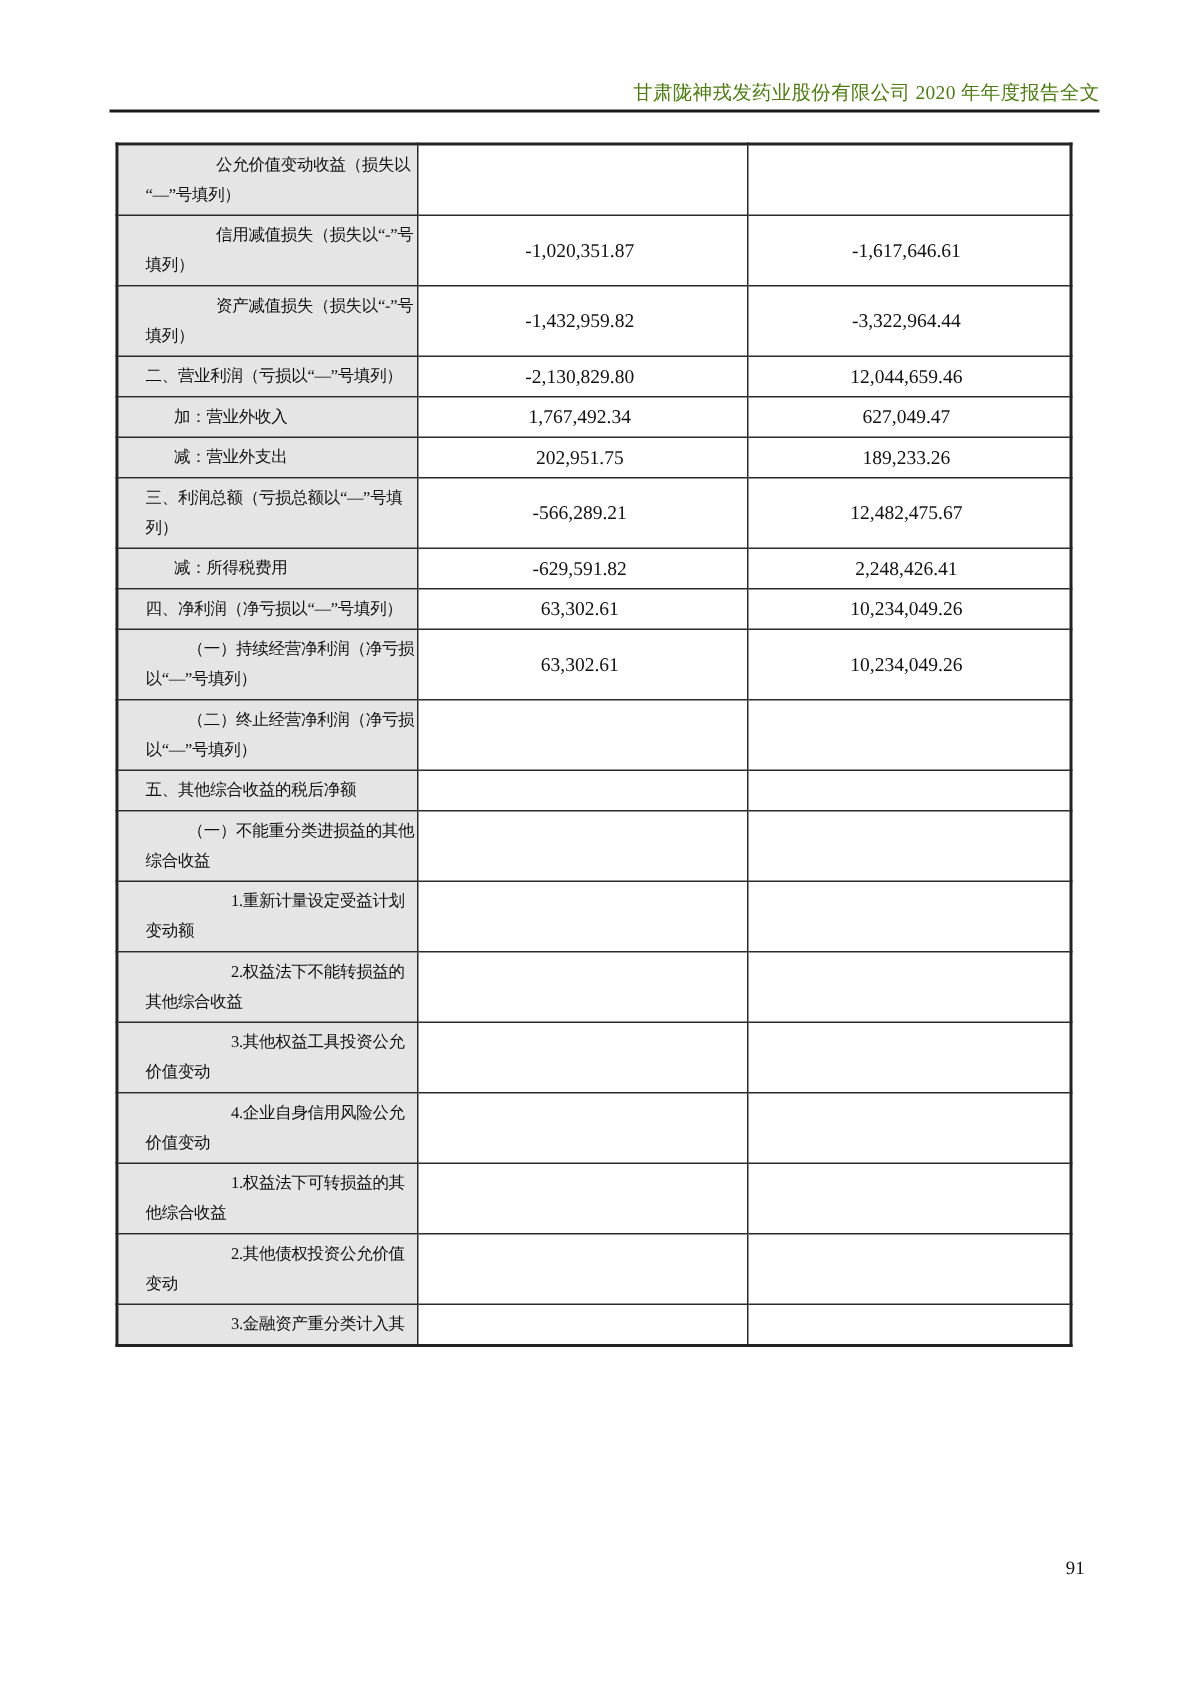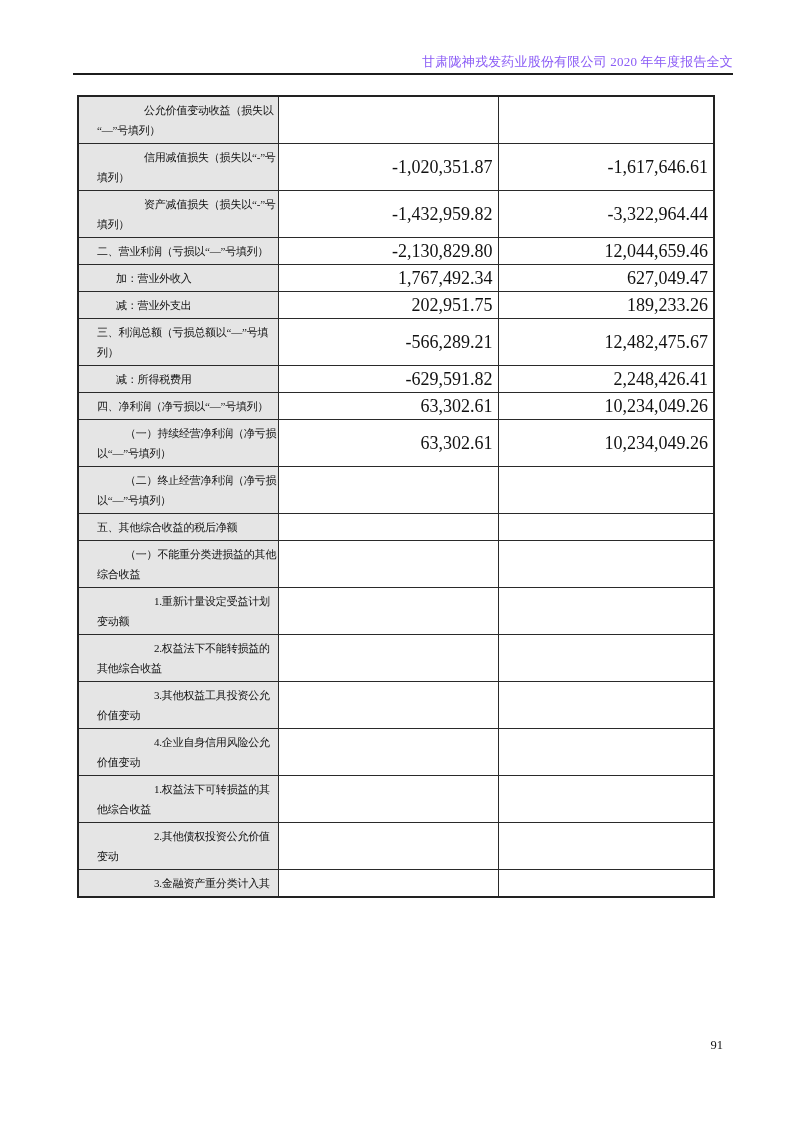--- a/index.html
+++ b/index.html
@@ -3,21 +3,21 @@
 <meta charset="utf-8">
 <style>
   html,body{margin:0;padding:0;}
   body{
     width:793px;height:1122px;background:#ffffff;position:relative;
     font-family:"Liberation Serif","DejaVu Serif",serif;
     color:#111;
   }
   .page-header{
     position:absolute;top:54px;left:60px;right:60px;
-    text-align:right;font-size:13px;line-height:16px;color:#8b5cf6;
+    text-align:right;font-size:13px;line-height:16px;color:#4d7c0f;
     letter-spacing:0.2px;
   }
   .header-rule{
     position:absolute;top:73px;left:73px;width:660px;height:2px;background:#1c1c1c;
   }
   table.fin{
     position:absolute;left:77px;top:95px;width:636px;
     border-collapse:collapse;table-layout:fixed;
     border:2px solid #222;
   }
@@ -28,22 +28,22 @@
   }
   td.label{
     background:#e5e5e5;
     font-size:11px;line-height:20px;
     padding:3px 18px;
     white-space:pre;
     letter-spacing:-0.2px;
   }
   td.val{
     background:#ffffff;
-    text-align:right;
-    font-size:18px;line-height:20px;
+    text-align:center;
+    font-size:13px;line-height:20px;
     padding:3px 5px 3px 2px;
   }
   .ind0{text-indent:0;}
   .ind1{text-indent:19px;margin-top:36px;}
   .ind2{text-indent:28px;}
   .ind3{text-indent:47px;}
   .ind4{text-indent:57px;}
   .page-number{
     position:absolute;top:1038px;right:70px;
     font-size:12.5px;color:#111;

